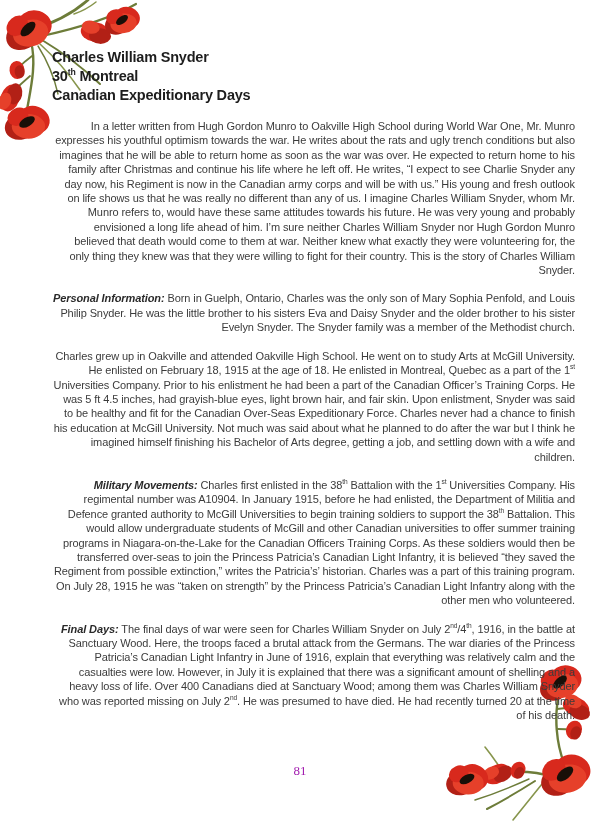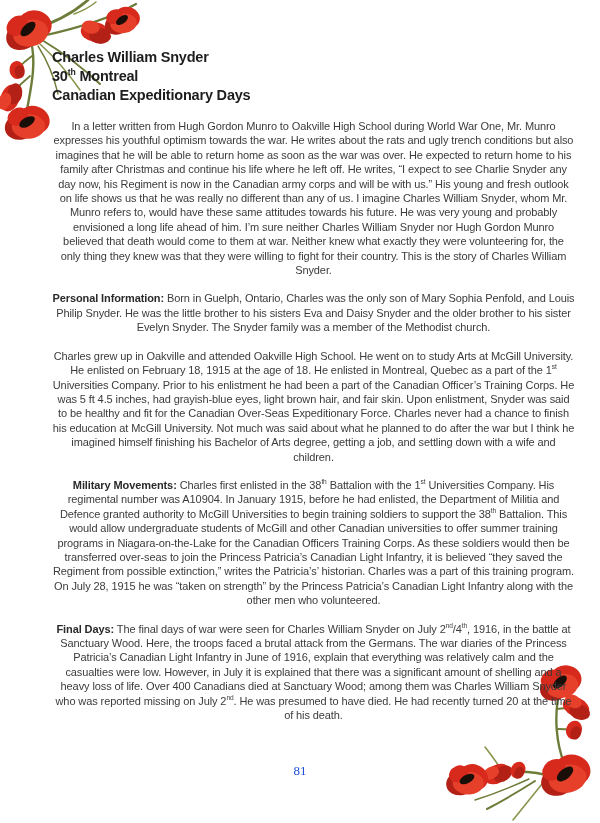--- a/index.html
+++ b/index.html
@@ -22,31 +22,31 @@
   .title-block { margin-bottom:14px; }
   .title-line {
     font-size:14.5px; font-weight:bold; line-height:19px;
     letter-spacing:-0.2px;
     color:var(--text-title, #1d1d1d);
   }
   .body-para {
     font-size:11px; line-height:14.4px; letter-spacing:-0.1px;
     color:var(--text-body, #3b3b3b);
     margin-top:14px;
-    text-align:center;
+    text-align:right;
   }
-  .body-para .b { font-weight:bold; color:#2a2a2a; }
+  .body-para .b { font-weight:bold; color:#2a2a2a;font-style:italic; }
   sup { font-size:0.6em; line-height:0; vertical-align:super; }
   .page-number {
     position:absolute;
     left:0; right:0; top:763px;
     text-align:center;
     font-family:"Liberation Serif", serif;
     font-size:13px;
-    color:#1d4ed8;
+    color:#a21caf;
   }
 </style>
 </head>
 <body>
 
 <div class="page">
 
   <svg class="deco tl" width="250" height="205" viewBox="0 0 250 205">
     <defs>
       <g id="pflower">

